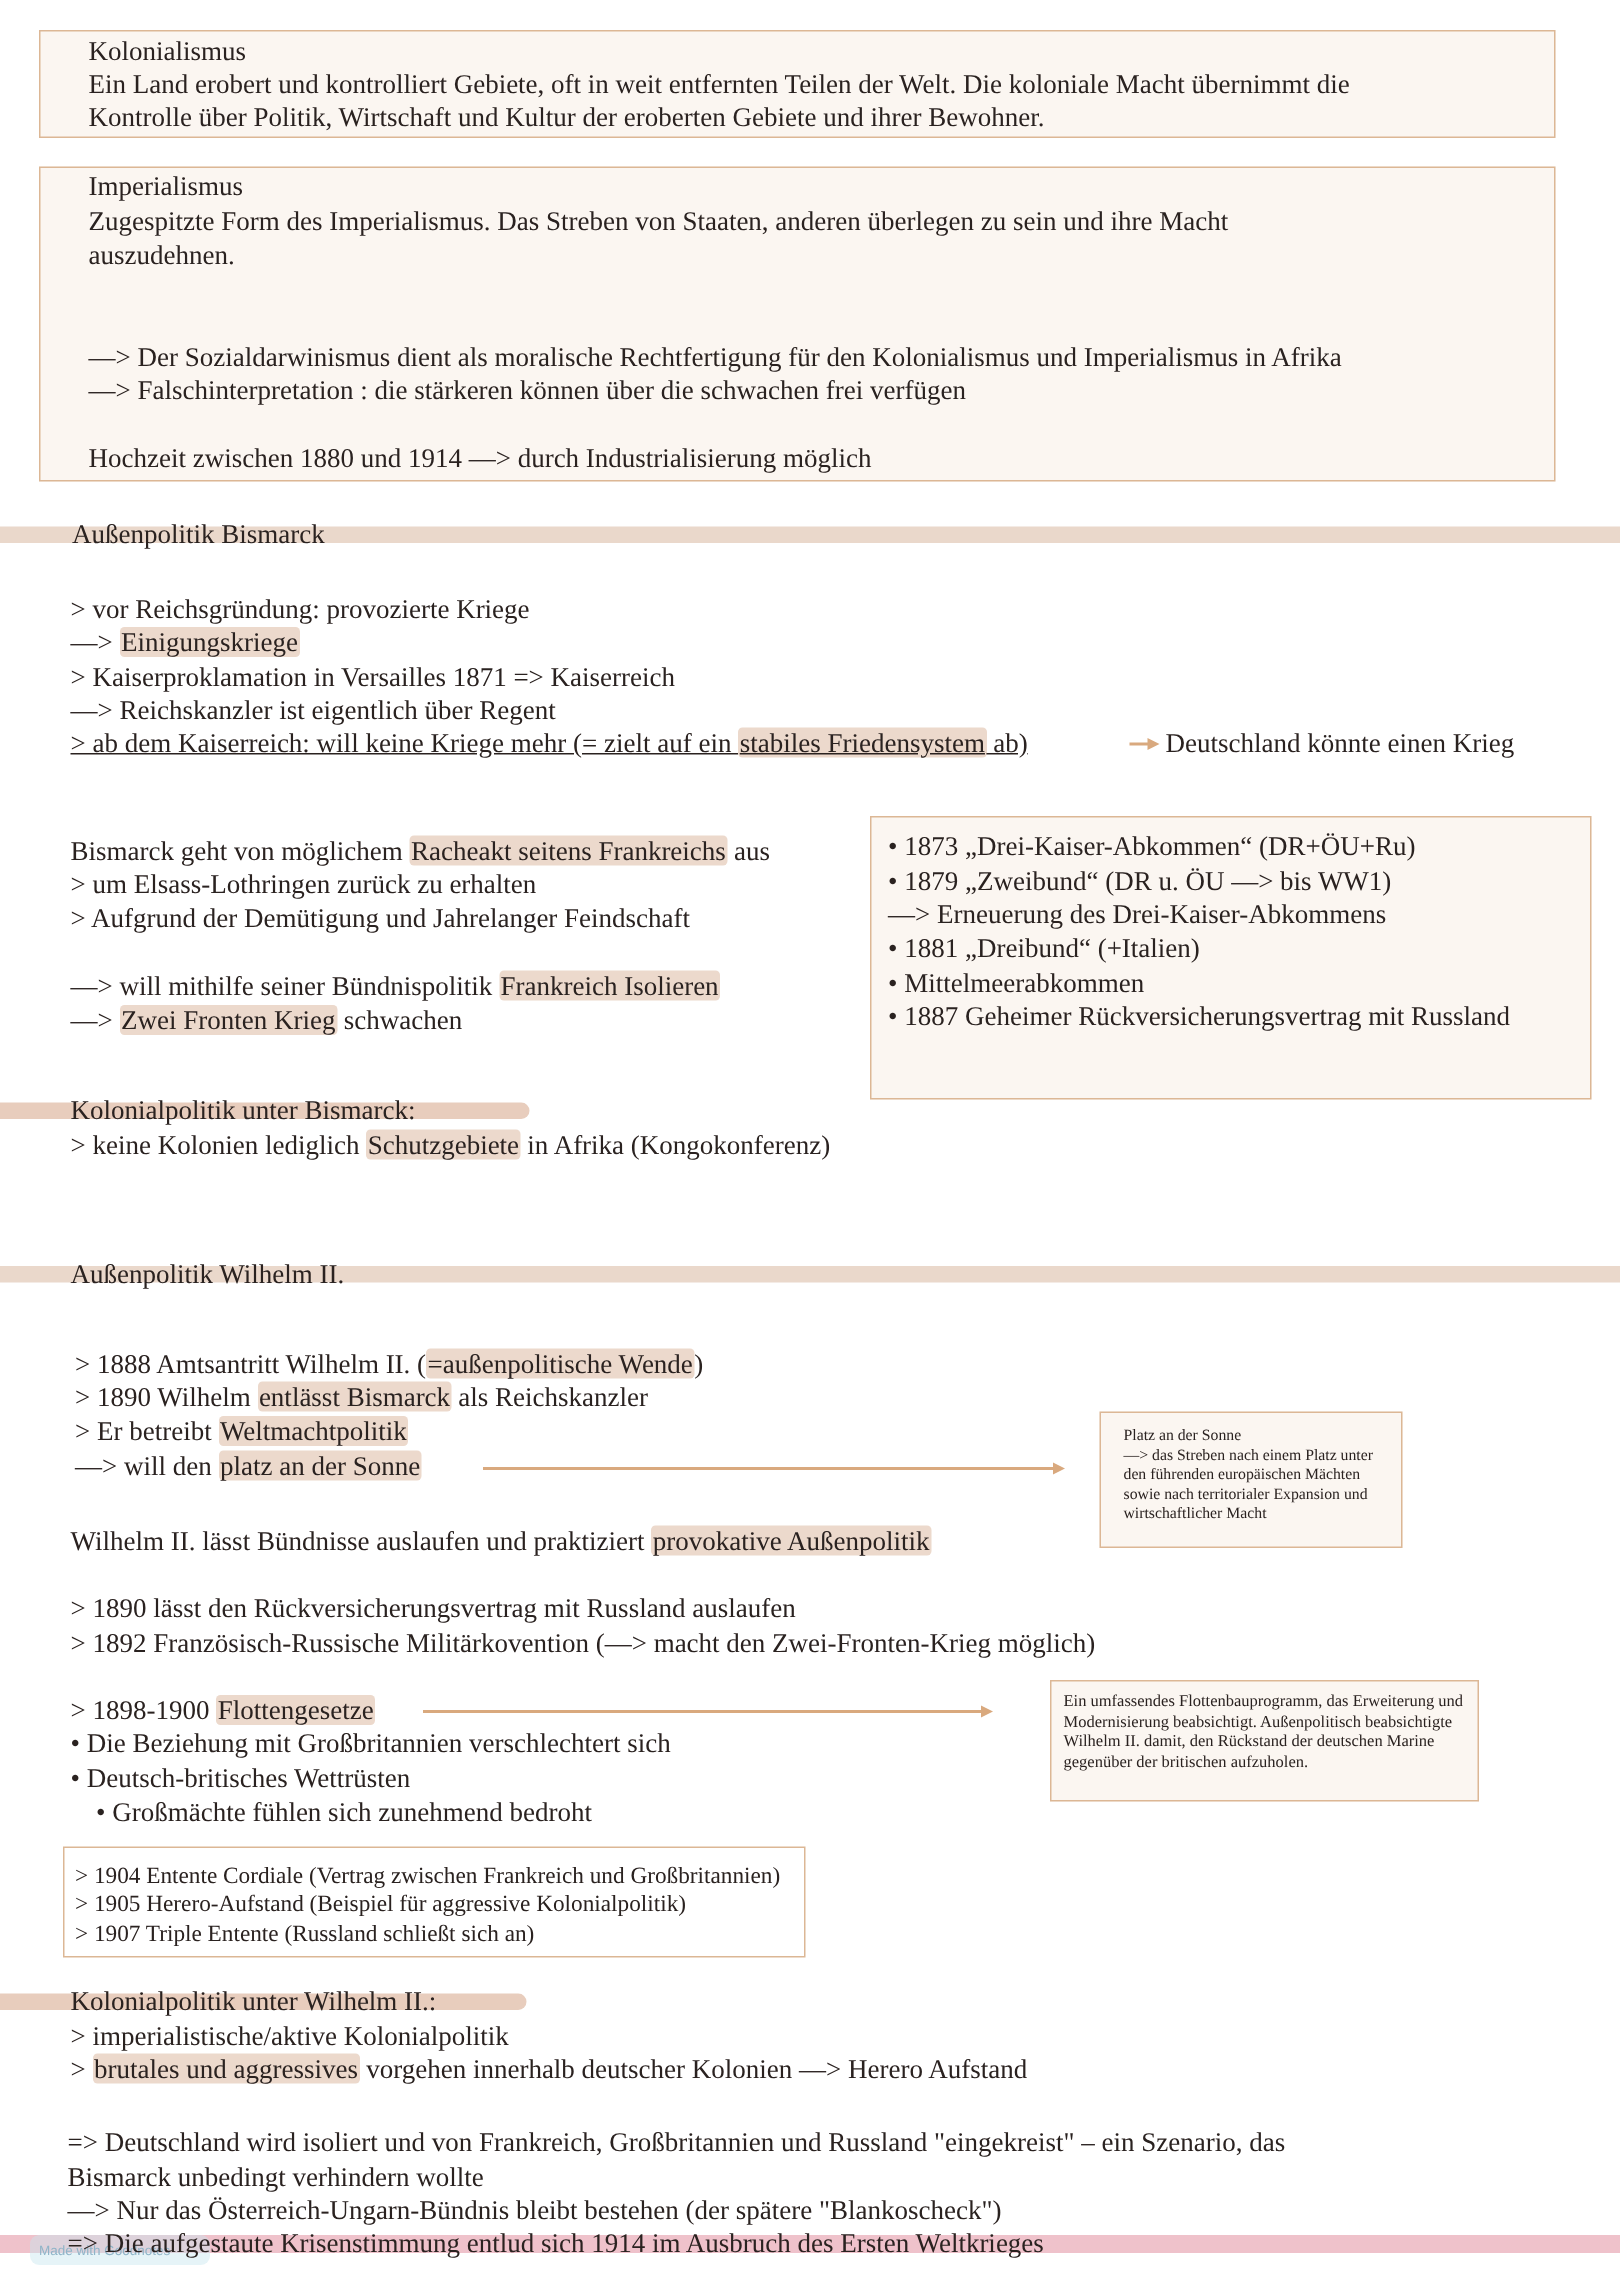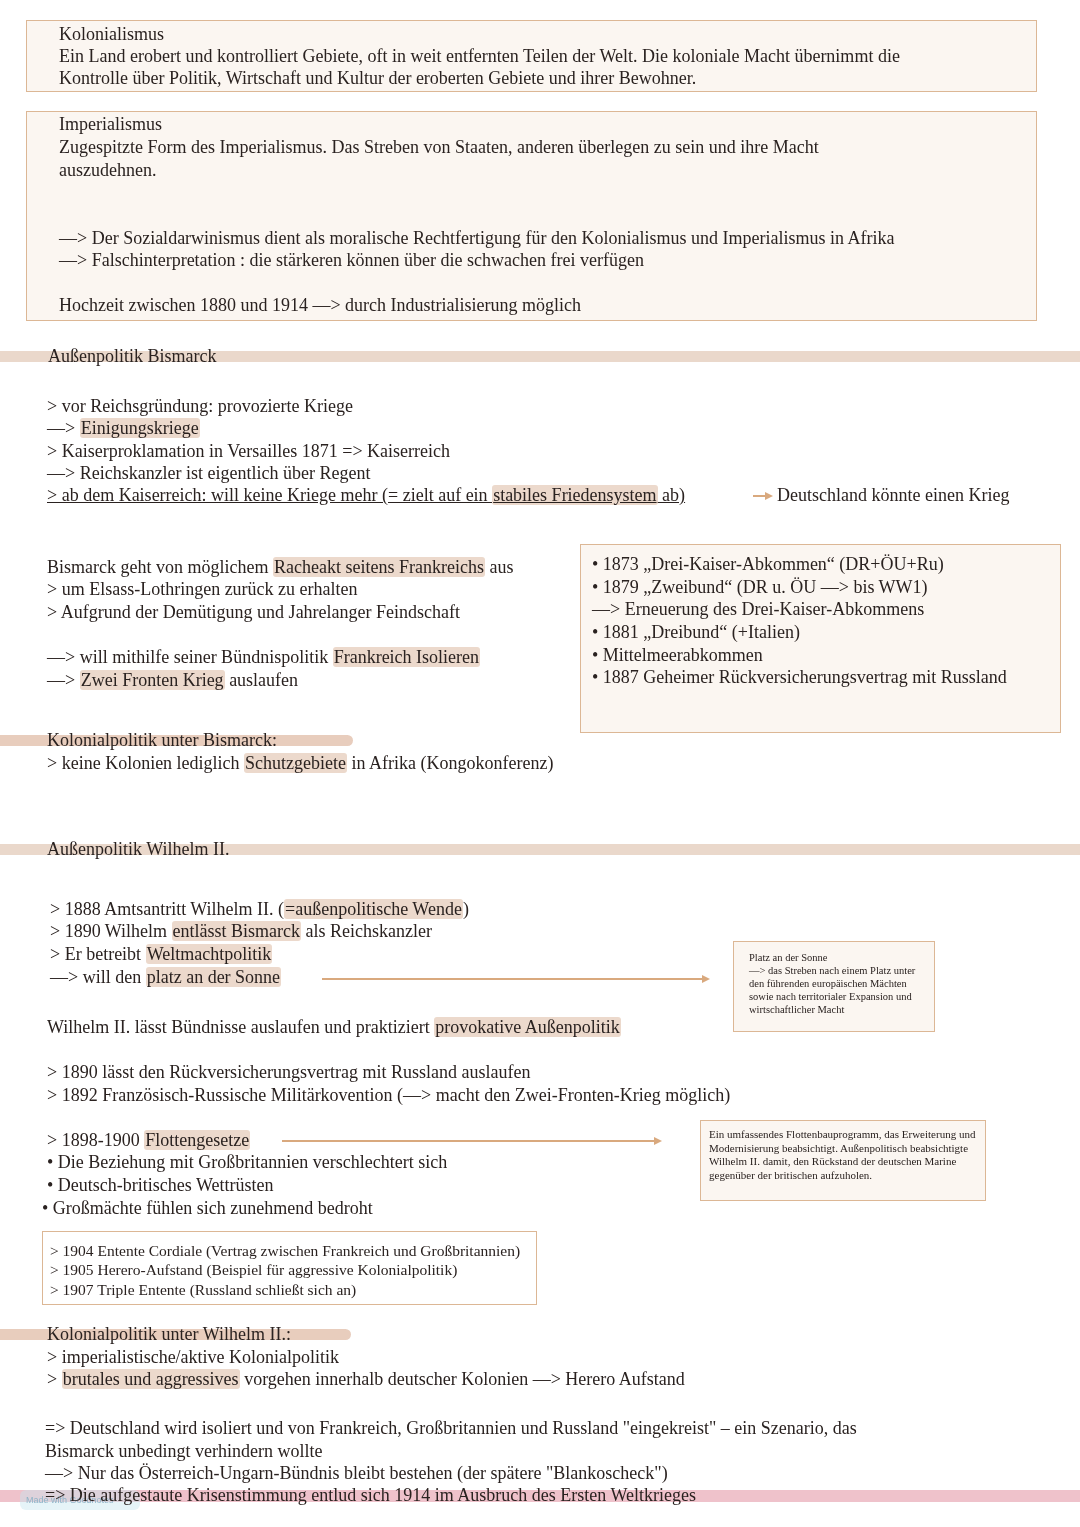--- a/index.html
+++ b/index.html
@@ -75,21 +75,21 @@
 
 <div class="line" style="left:47px; top:556px;">
   <span>Bismarck geht von möglichem </span><span class="hl">Racheakt seitens Frankreichs</span><span> aus</span>
 </div>
 <div class="line" style="left:47px; top:578px;">&gt; um Elsass-Lothringen zurück zu erhalten</div>
 <div class="line" style="left:47px; top:601px;">&gt; Aufgrund der Demütigung und Jahrelanger Feindschaft</div>
 <div class="line" style="left:47px; top:646px;">
   <span>—&gt; will mithilfe seiner Bündnispolitik </span><span class="hl">Frankreich Isolieren</span>
 </div>
 <div class="line" style="left:47px; top:669px;">
-  <span>—&gt; </span><span class="hl">Zwei Fronten Krieg</span><span> auslaufen</span>
+  <span>—&gt; </span><span class="hl">Zwei Fronten Krieg</span><span> schwachen</span>
 </div>
 
 <div class="box" style="left:580px; top:544px; width:481px; height:189px;">
   <div class="line" style="left:11px; top:8px;">• 1873 „Drei-Kaiser-Abkommen“ (DR+ÖU+Ru)</div>
   <div class="line" style="left:11px; top:31px;">• 1879 „Zweibund“ (DR u. ÖU —&gt; bis WW1)</div>
   <div class="line" style="left:11px; top:53px;">—&gt; Erneuerung des Drei-Kaiser-Abkommens</div>
   <div class="line" style="left:11px; top:76px;">• 1881 „Dreibund“ (+Italien)</div>
   <div class="line" style="left:11px; top:99px;">• Mittelmeerabkommen</div>
   <div class="line" style="left:11px; top:121px;">• 1887 Geheimer Rückversicherungsvertrag mit Russland</div>
 </div>
@@ -135,21 +135,21 @@
 </div>
 <div class="arrow-line" style="left:282px; top:1140px; width:374px;"></div>
 <div class="arrow-head" style="left:654px; top:1137px;"></div>
 
 <div class="box" style="left:700px; top:1120px; width:286px; height:81px;">
   <div class="abs small2" style="left:8px; top:7px; width:272px;">Ein umfassendes Flottenbauprogramm, das Erweiterung und Modernisierung beabsichtigt. Außenpolitisch beabsichtigte Wilhelm II. damit, den Rückstand der deutschen Marine gegenüber der britischen aufzuholen.</div>
 </div>
 
 <div class="line" style="left:47px; top:1151px;">• Die Beziehung mit Großbritannien verschlechtert sich</div>
 <div class="line" style="left:47px; top:1174px;">• Deutsch-britisches Wettrüsten</div>
-<div class="line" style="left:42px; top:1197px;font-family:Liberation Serif, serif;">• Großmächte fühlen sich zunehmend bedroht</div>
+<div class="line" style="left:64px; top:1197px;font-family:Liberation Serif, serif;">• Großmächte fühlen sich zunehmend bedroht</div>
 
 <div class="box" style="left:42px; top:1231px; width:495px; height:74px; background:#ffffff;">
   <div class="line mid" style="left:7px; top:9px;">&gt; 1904 Entente Cordiale (Vertrag zwischen Frankreich und Großbritannien)</div>
   <div class="line mid" style="left:7px; top:28px;">&gt; 1905 Herero-Aufstand (Beispiel für aggressive Kolonialpolitik)</div>
   <div class="line mid" style="left:7px; top:48px;">&gt; 1907 Triple Entente (Russland schließt sich an)</div>
 </div>
 
 <div class="band band-pill" style="top:1329px; width:351px;"></div>
 <div class="head" style="left:47px; top:1323px;">Kolonialpolitik unter Wilhelm II.:</div>
 <div class="line" style="left:47px; top:1346px;">&gt; imperialistische/aktive Kolonialpolitik</div>

